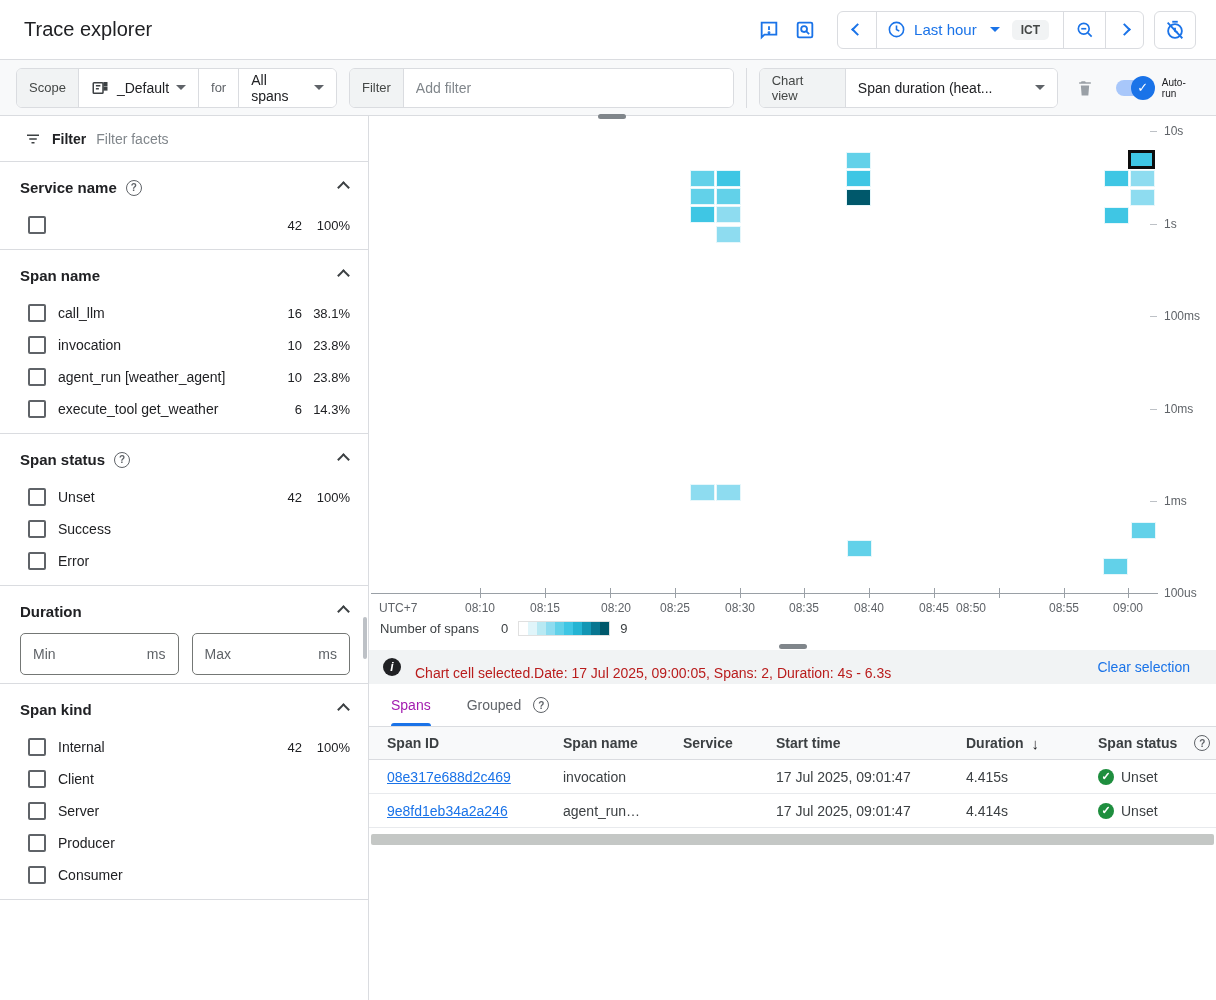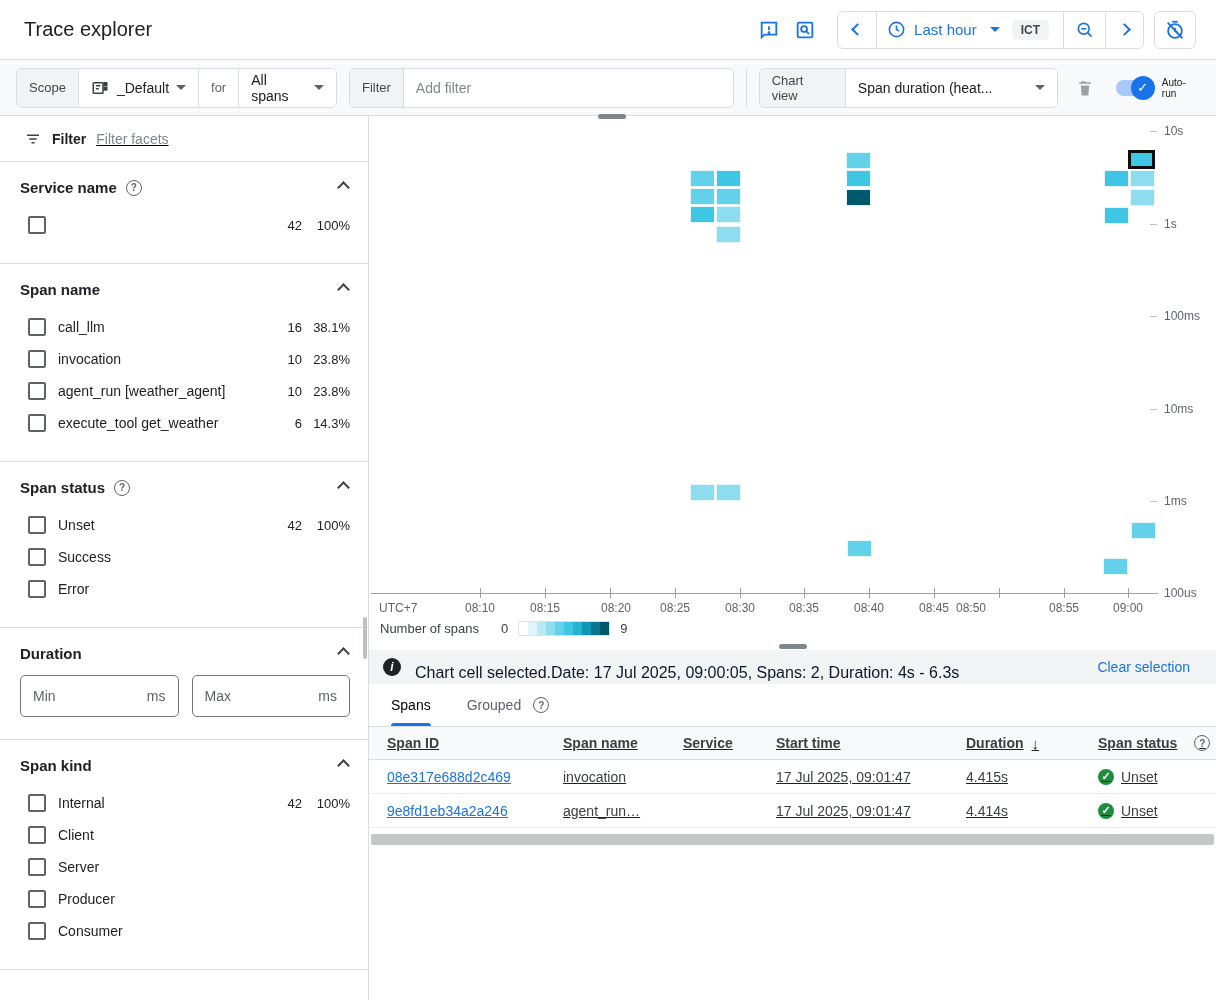--- a/index.html
+++ b/index.html
@@ -57,23 +57,23 @@
   .sidebar { position:relative; width:369px; border-right:1px solid #dadce0; background:#fff; overflow:hidden; flex:none; }
   .main { flex:1; background:#fff; overflow:hidden; }
 
   
   .sb-head { display:flex; align-items:center; height:66px; padding:0 22px 0 20px; border-bottom:1px solid #dadce0; }
   .sb-title { font-size:19px; color:#202124; flex:1; }
   .sb-filter { display:flex; align-items:center; height:46px; padding:0 20px 0 24px;
     border-bottom:1px solid #dadce0; gap:10px; }
   .sb-filter .flabel { font-size:14px; font-weight:600; color:#202124; }
   .sb-filter input { border:none; outline:none; font-size:14px; flex:1;
-    font-family:"Liberation Sans", sans-serif;text-decoration:underline; }
+    font-family:"Liberation Sans", sans-serif; }
   .sb-filter input::placeholder { color:#80868b; }
-  .facet-section { padding:14px 18px 22px 20px; border-bottom:1px solid #dadce0; }
+  .facet-section { padding:14px 18px 8px 20px; border-bottom:1px solid #dadce0; }
   .facet-head { display:flex; align-items:center; margin-bottom:10px; }
   .facet-title { font-size:15px; font-weight:600; color:#202124; }
   .help-ic { width:16px; height:16px; border:1.5px solid #5f6368; border-radius:50%;
     color:#5f6368; font-size:10px; font-weight:600; display:inline-flex; align-items:center;
     justify-content:center; margin-left:9px; }
   .facet-head .spacer { flex:1; }
   .sec-chev { background:none; border:none; cursor:pointer; padding:4px 2px; }
   .facet-row { display:flex; align-items:center; height:32px; padding-left:8px; }
   .cbox { width:18px; height:18px; border:2px solid #5f6368; border-radius:2px; background:#fff; flex:none; cursor:pointer; }
   .facet-row .rlabel { font-size:14px; color:#202124; margin-left:12px; flex:1;
@@ -107,34 +107,34 @@
   .legend .grad span { width:9px; height:13px; display:block; }
 
   
   .sel-bar { position:relative; height:34px; background:#f1f3f4; display:flex; align-items:center;
     padding:0 26px 0 14px; }
   .resize-handle { position:absolute; top:-6px; left:50%; margin-left:-14px; width:28px; height:5px;
     border-radius:3px; background:#80868b; cursor:row-resize; }
   .info-ic { width:18px; height:18px; border-radius:50%; background:#202124; color:#fff;
     font-size:12px; font-weight:700; display:flex; align-items:center; justify-content:center;
     margin-right:14px; font-style:italic; flex:none; }
-  .sel-msg { font-size:16px; color:#0f172a; flex:1;margin-top:12px; }
+  .sel-msg { font-size:14px; color:#b91c1c; flex:1;margin-top:12px; }
   .clear-btn { font-size:14px; font-weight:500; color:#1a73e8; background:none; border:none; cursor:pointer; }
 
   
   .tabs { display:flex; align-items:center; height:43px; border-bottom:1px solid #dadce0; padding:0 22px; gap:36px; }
   .tab { position:relative; height:100%; display:flex; align-items:center; font-size:14px;
     font-weight:500; color:#5f6368; cursor:pointer; gap:8px; }
-  .tab.active { color:#000000; }
+  .tab.active { color:#a21caf; }
   .tab.active::after { content:""; position:absolute; left:0; right:0; bottom:0; height:3px;
     background:#1a73e8; border-radius:3px 3px 0 0; }
 
   
   .grid-row { display:grid; grid-template-columns:176px 120px 93px 190px 132px auto;
-    align-items:center; padding-left:18px; padding-right:0;text-decoration:underline; }
+    align-items:center; padding-left:18px; padding-right:0; }
   .thead { height:33px; background:#f8f9fa; border-bottom:1px solid #dadce0; }
   .th { font-size:14px; font-weight:600; color:#3c4043; display:flex; align-items:center; gap:8px; }
   .sort-arrow { font-size:15px; color:#202124; font-weight:700; }
   .trow { height:34px; border-bottom:1px solid #e8eaed; background:#fff; }
   .td { font-size:14px; color:#3c4043; white-space:nowrap; overflow:hidden; }
   .td a { color:#1a73e8; text-decoration:underline; }
   .status-cell { display:flex; align-items:center; gap:7px; }
   .check-ic { width:16px; height:16px; border-radius:50%; background:#1e8e3e; color:#fff;
     font-size:11px; font-weight:700; display:flex; align-items:center; justify-content:center; flex:none; }
   .h-scroll { margin:6px 2px 0 2px; height:11px; background:#c4c7c5; border-radius:2px; cursor:pointer; }

